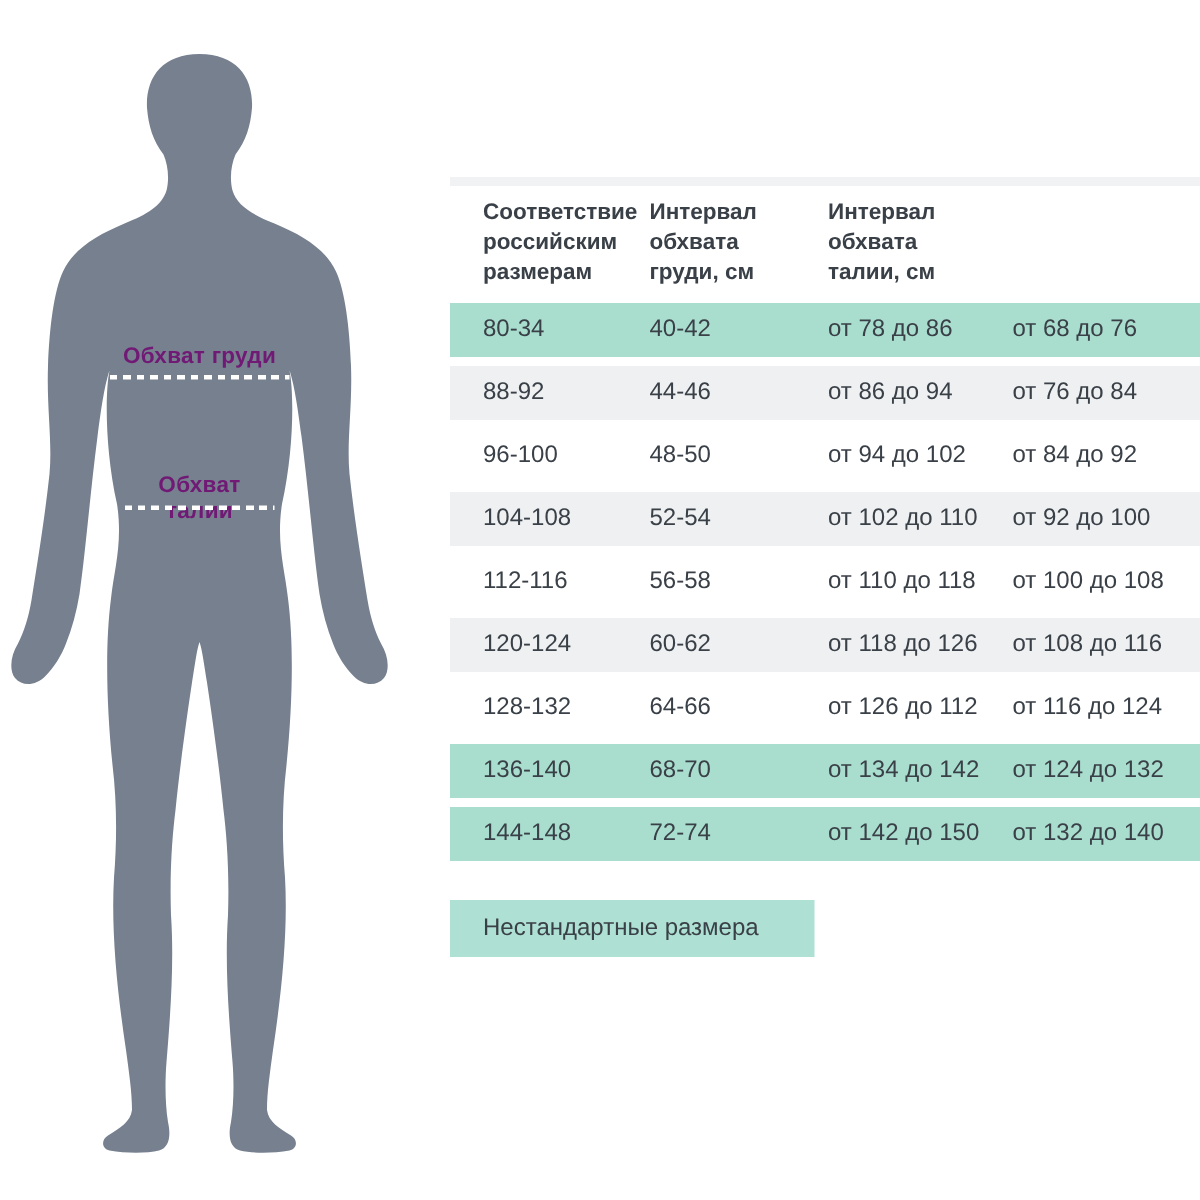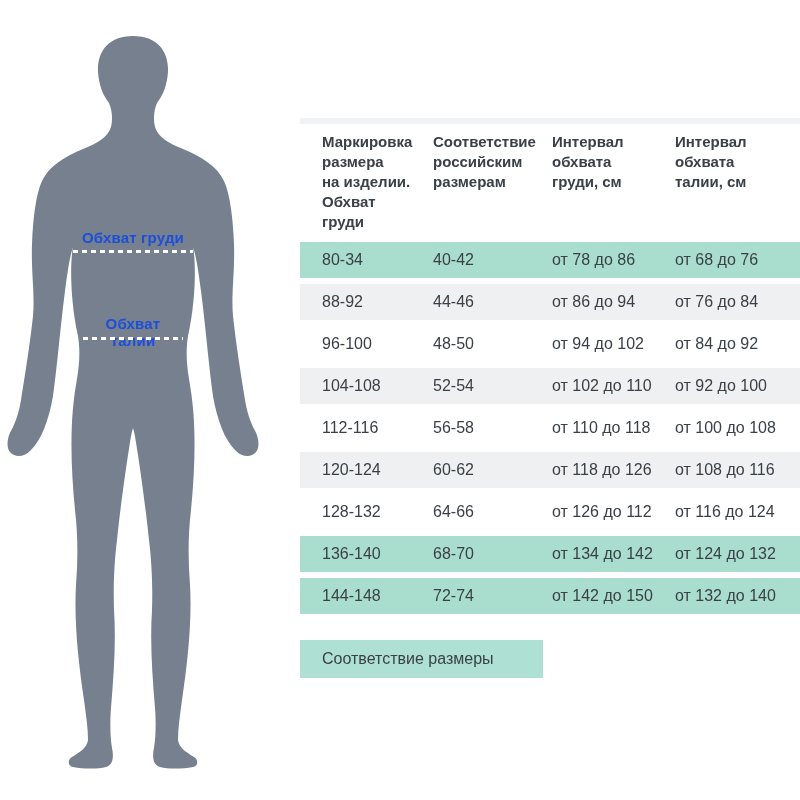--- a/index.html
+++ b/index.html
@@ -16,21 +16,21 @@
 
   
   .figure-svg {
     position: absolute;
     left: 0; top: 0;
     width: 290px; height: 800px;
   }
 
   .measure-label {
     position: absolute;
-    color: #1d4ed8;
+    color: #701a75;
     font-weight: 700;
     font-size: 15px;
     text-align: center;
     letter-spacing: 0.2px;
   }
   .measure-label.chest { left: 73px; top: 229px; width: 120px; }
   .measure-label.waist { left: 83px; top: 315px; width: 100px; }
 
   .dash-line {
     position: absolute;
@@ -171,25 +171,20 @@
   <div class="measure-label chest">Обхват груди</div>
   <div class="dash-line chest"></div>
 
   <div class="measure-label waist">Обхват талии</div>
   <div class="dash-line waist"></div>
 
   <div class="size-table">
     <div class="table-topstrip"></div>
 
     <div class="table-header">
-      <div class="hcell">Маркировка
-размера
-на изделии.
-Обхват
-груди</div>
       <div class="hcell">Соответствие
 российским
 размерам</div>
       <div class="hcell">Интервал
 обхвата
 груди, см</div>
       <div class="hcell">Интервал
 обхвата
 талии, см</div>
     </div>
@@ -245,17 +240,17 @@
         </div>
         <div class="row teal">
           <div class="cell">144-148</div>
           <div class="cell">72-74</div>
           <div class="cell">от 142 до 150</div>
           <div class="cell">от 132 до 140</div>
         </div>
       </div>
 
     <div class="footer-banner">
-      <span>Соответствие размеры</span>
+      <span>Нестандартные размера</span>
     </div>
   </div>
 
 </div>
 
 </body></html>

